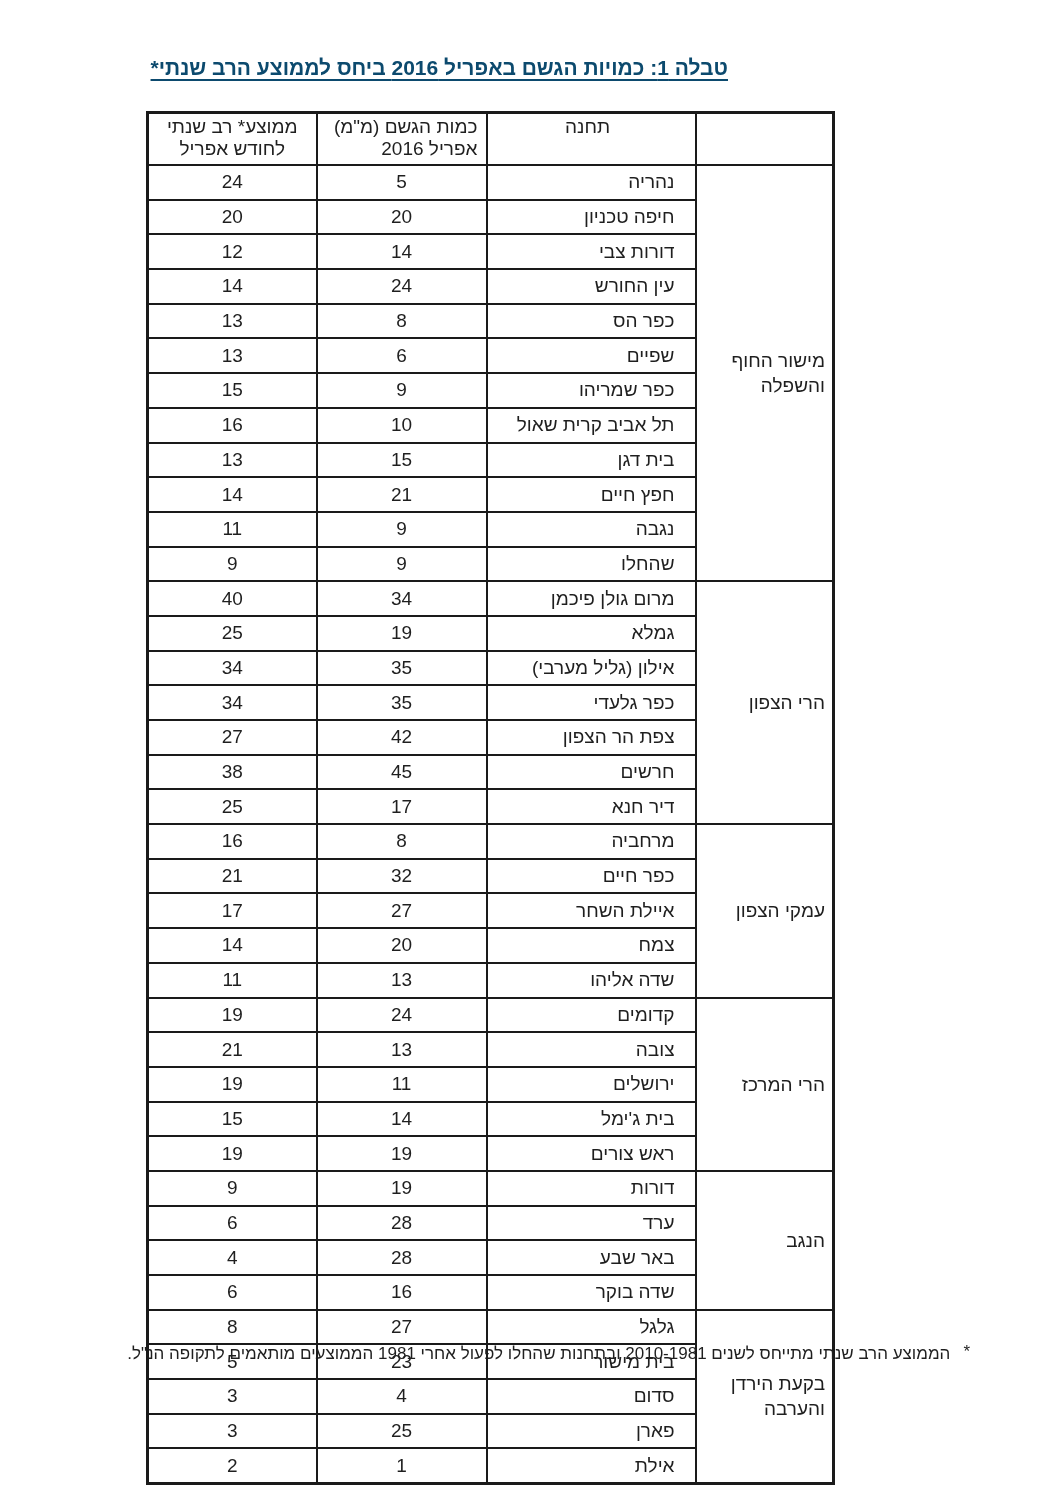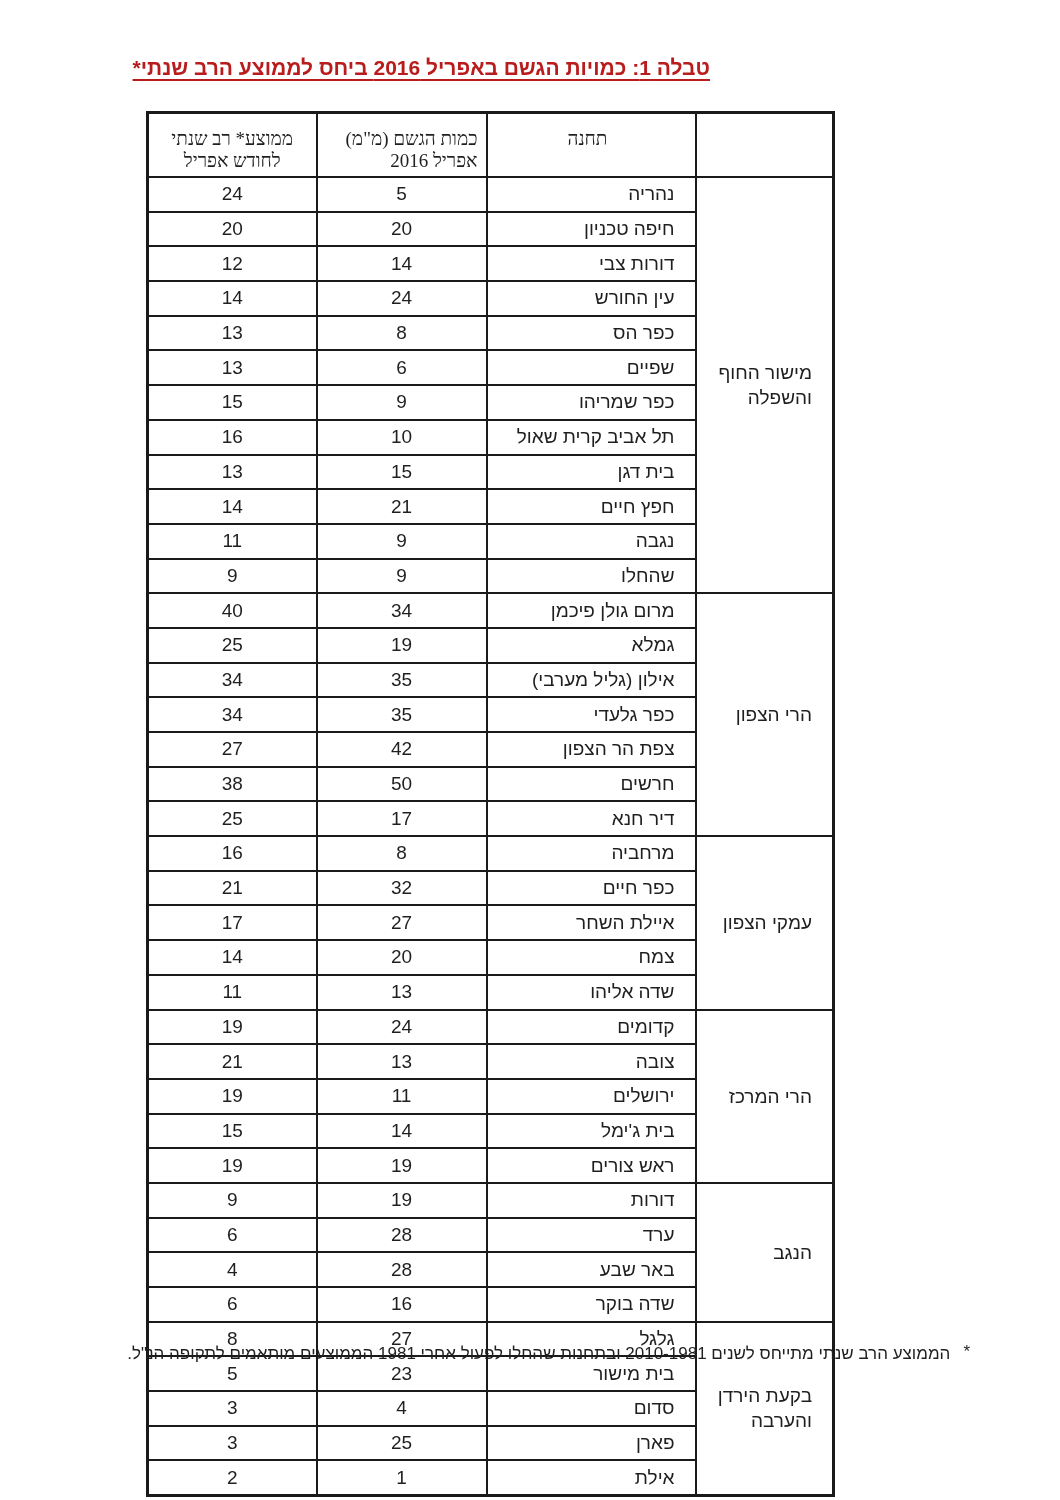--- a/index.html
+++ b/index.html
@@ -13,27 +13,27 @@
     height: 1500px;
     overflow: hidden;
     font-family: "Liberation Sans", "DejaVu Sans", sans-serif;
     color: #1f1f1f;
     direction: rtl;
   }
 
   .page-title {
     position: absolute;
     top: 56px;
-    right: 350px;
+    right: 332px;
     font-size: 21px;
     font-weight: bold;
     text-decoration: underline;
     text-underline-offset: 4px;
     white-space: nowrap;
-    color: #b91c1c;
+    color: #0c4a6e;
   }
 
   .table-wrap {
     position: absolute;
     top: 111px;
     right: 225px;
   }
 
   table.rain-table {
     border-collapse: collapse;
@@ -54,43 +54,42 @@
   }
 
   col.c-region  { width: 138px; }
   col.c-station { width: 209px; }
   col.c-amount  { width: 170px; }
   col.c-average { width: 169px; }
 
   tr.header-row th {
     height: 47px;
     vertical-align: top;
-    padding-top: 14px;
+    padding-top: 2px;
     line-height: 22px;
-    font-family: Liberation Serif, serif;
   }
   th.h-station { text-align: center; padding-right: 8px; }
   th.h-amount  { text-align: right; padding-right: 8px; }
   th.h-average { text-align: center; }
   th.h-region  { }
 
   td.station-cell {
     text-align: right;
     padding-right: 20px;
     height: 30.7px;
     vertical-align: middle;
   }
   td.num-cell {
     text-align: center;
     height: 30.7px;
     vertical-align: middle;
   }
   td.region-cell {
     text-align: right;
-    padding-right: 20px;
+    padding-right: 7px;
     vertical-align: middle;
     line-height: 25px;
   }
 
   .footnote {
     position: absolute;
     top: 1344px;
     right: 90px;
     width: 880px;
     display: flex;
@@ -219,21 +218,21 @@
           <td class="num-cell">35</td>
           <td class="num-cell">34</td>
         </tr>
         <tr>
           <td class="station-cell">צפת הר הצפון</td>
           <td class="num-cell">42</td>
           <td class="num-cell">27</td>
         </tr>
         <tr>
           <td class="station-cell">חרשים</td>
-          <td class="num-cell">50</td>
+          <td class="num-cell">45</td>
           <td class="num-cell">38</td>
         </tr>
         <tr>
           <td class="station-cell">דיר חנא</td>
           <td class="num-cell">17</td>
           <td class="num-cell">25</td>
         </tr>
         <tr>
           <td rowspan="5" class="region-cell">עמקי הצפון</td>
           <td class="station-cell">מרחביה</td>

